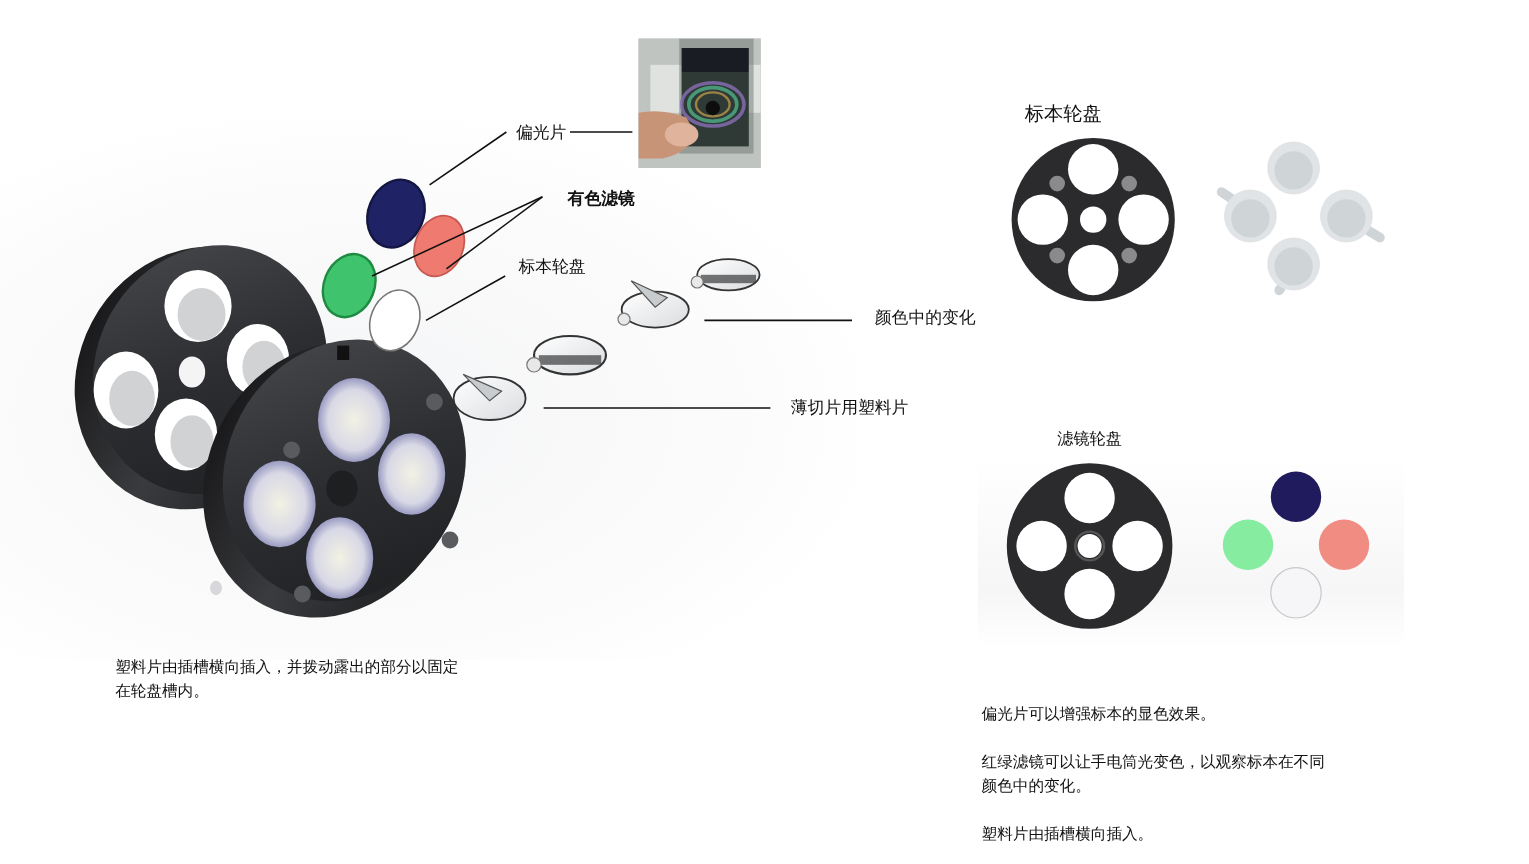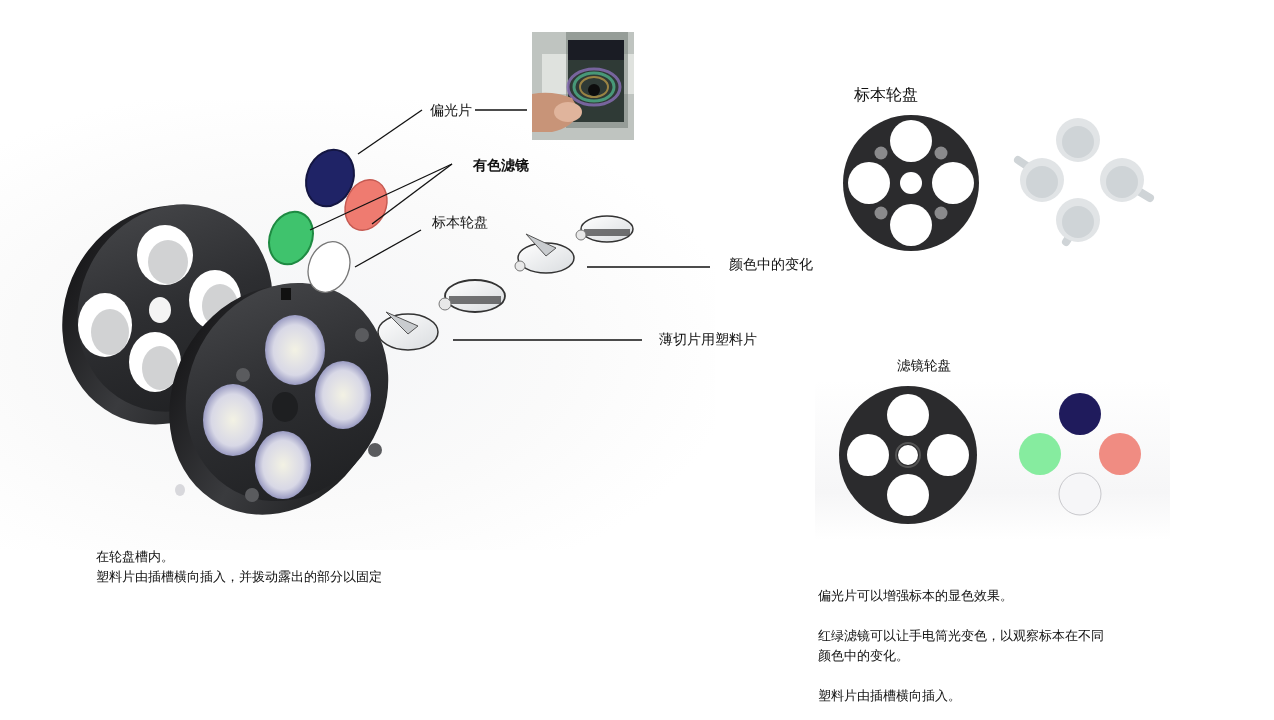--- a/index.html
+++ b/index.html
@@ -139,22 +139,22 @@
   </g>
 </svg>
 
 <div class="label" style="left:430px; top:102px;">偏光片</div>
 <div class="label" style="left:473px; top:157px;font-weight:bold;">有色滤镜</div>
 <div class="label" style="left:432px; top:214px;">标本轮盘</div>
 <div class="label" style="left:729px; top:256px;">颜色中的变化</div>
 <div class="label" style="left:659px; top:331px;">薄切片用塑料片</div>
 
 <div class="caption" style="left:96px; top:547px; width:340px;">
+  <p>塑料片由插槽横向插入，并拨动露出的部分以固定</p>
   <p>在轮盘槽内。</p>
-  <p>塑料片由插槽横向插入，并拨动露出的部分以固定</p>
 </div>
 
 <div class="label" style="left:854px; top:85px; font-size:16px;">标本轮盘</div>
 <svg width="140" height="140" viewBox="0 0 140 140" style="left:841px;top:113px;">
   <circle cx="70" cy="70" r="68" fill="#2b2b2d"></circle>
   <circle cx="70" cy="28" r="21" fill="#ffffff"></circle>
   <circle cx="70" cy="112" r="21" fill="#ffffff"></circle>
   <circle cx="28" cy="70" r="21" fill="#ffffff"></circle>
   <circle cx="112" cy="70" r="21" fill="#ffffff"></circle>
   <circle cx="70" cy="70" r="11" fill="#ffffff"></circle>
@@ -181,21 +181,21 @@
   <g>
       <circle cx="112" cy="72" r="22" fill="#e1e4e6"></circle>
       <circle cx="112" cy="74" r="16" fill="#cfd4d7"></circle>
     </g>
   <g>
       <circle cx="68" cy="112" r="22" fill="#e1e4e6"></circle>
       <circle cx="68" cy="114" r="16" fill="#cfd4d7"></circle>
     </g>
 </svg>
 
-<div class="label" style="left:881px; top:357px; font-size:13.5px;margin-left:16px;">滤镜轮盘</div>
+<div class="label" style="left:881px; top:357px; font-size:13.5px;">滤镜轮盘</div>
 <svg width="140" height="140" viewBox="0 0 140 140" style="left:838px;top:385px;">
   <circle cx="70" cy="70" r="69" fill="#2b2b2d"></circle>
   <circle cx="70" cy="30" r="21" fill="#ffffff"></circle>
   <circle cx="70" cy="110" r="21" fill="#ffffff"></circle>
   <circle cx="30" cy="70" r="21" fill="#ffffff"></circle>
   <circle cx="110" cy="70" r="21" fill="#ffffff"></circle>
   <circle cx="70" cy="70" r="10" fill="#ffffff"></circle>
   <circle cx="70" cy="70" r="12" fill="none" stroke="#555" stroke-width="2"></circle>
 </svg>
 <svg width="130" height="130" viewBox="0 0 130 130" style="left:1016px;top:392px;">

